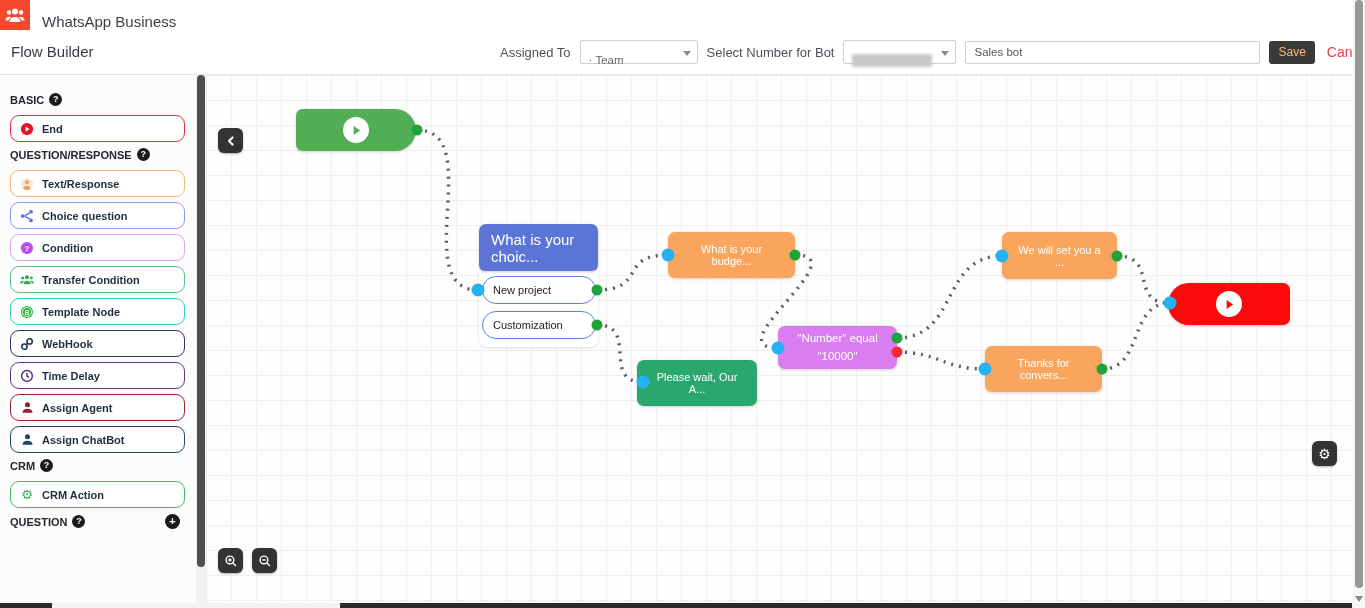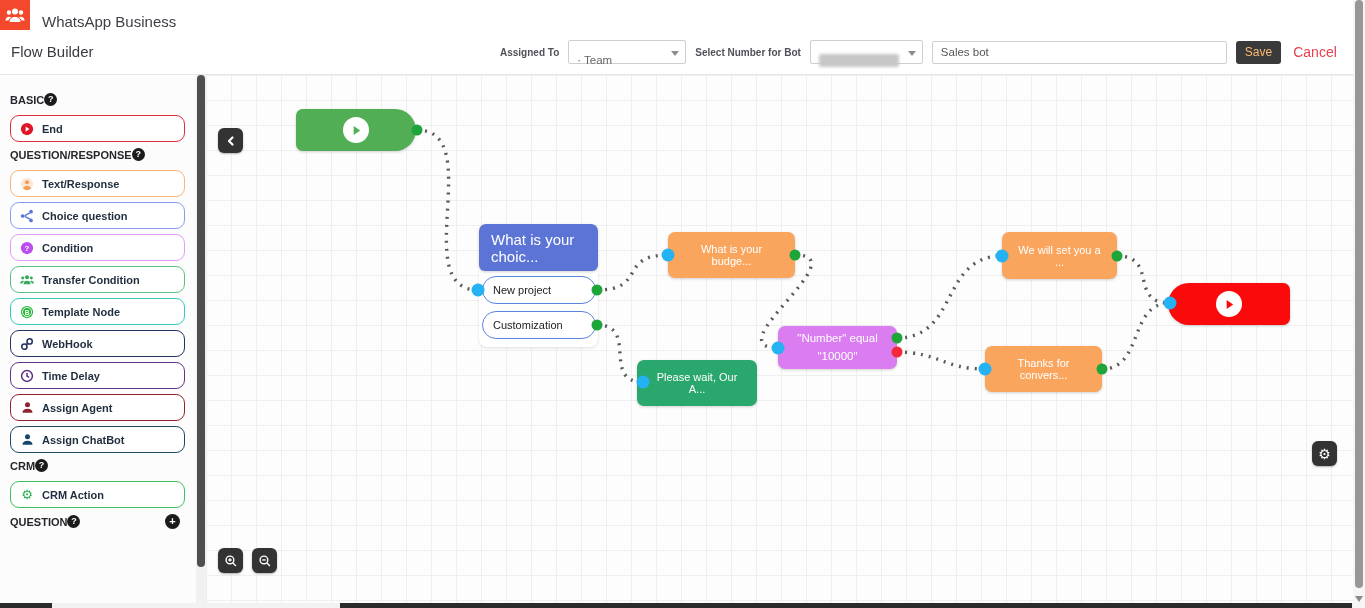--- a/index.html
+++ b/index.html
@@ -7,33 +7,33 @@
 
   
   .app-header{position:absolute;left:0;top:0;width:1365px;height:30px;background:#fff;display:flex;align-items:flex-end;z-index:40}
   .logo{width:30px;height:30px;background:#f4482c;display:flex;align-items:center;justify-content:center}
   .app-title{margin-left:12px;font-size:15px;color:#3e3e47}
 
   
   .topbar{position:absolute;left:0;top:30px;width:1365px;height:45px;background:#fff;border-bottom:1px solid #e5e5e5;z-index:35}
   .flow-title{position:absolute;left:11px;top:13px;font-size:15px;color:#3a3a44}
   .controls{position:absolute;left:500px;top:9px;height:26px;display:flex;align-items:center;gap:9px}
-  .ctl-label{font-size:10px;font-weight:bold;color:#50505a;white-space:nowrap}
+  .ctl-label{font-size:13px;font-weight:normal;color:#50505a;white-space:nowrap}
   .sel{position:relative;height:24px;background:#fff;border:1px solid #cfcfcf;border-radius:2px;display:flex;align-items:center;padding:16px 18px 0 8px;font-size:11.5px;color:#666}
   .sel .caret{position:absolute;right:6px;top:10px;width:0;height:0;border-left:4px solid transparent;border-right:4px solid transparent;border-top:5px solid #8d8d8d}
   .sel1{width:118px}
   .sel2{width:113px}
   .blur-pill{width:80px;height:13px;background:#c7c7c7;border-radius:2px;filter:blur(1.5px)}
   .bot-input{width:295px;height:23px;border:1px solid #cfcfcf;border-radius:2px;font-size:11.5px;color:#555;padding:0 8px;font-family:inherit;outline:none}
   .save-btn{height:23px;padding:0 9px;background:#3a3a3a;color:#fdba74;border:none;border-radius:3px;font-size:12px;font-family:inherit;cursor:pointer}
   .cancel-link{font-size:14px;color:#e8414f;cursor:pointer;margin-left:3px}
 
   
   .sidebar{position:absolute;left:0;top:75px;width:196px;height:528px;background:#fcfcfc;padding:12px 0 0 10px;overflow:hidden;z-index:30}
-  .sec{display:flex;align-items:center;font-size:11px;font-weight:bold;color:#26262e;margin:6px 0 9px;width:178px}
+  .sec{display:flex;align-items:center;gap:5px;font-size:11px;font-weight:bold;color:#26262e;margin:6px 0 9px;width:178px}
   .badge{width:13px;height:13px;border-radius:50%;background:#1b1b1b;color:#fff;font-size:9px;font-weight:bold;display:flex;align-items:center;justify-content:center;line-height:1}
   .badge.plus{margin-left:auto;margin-right:8px;width:15px;height:15px;font-size:11px;cursor:pointer}
   .item{width:175px;height:27px;background:#fff;border:1.6px solid #999;border-radius:9px;display:flex;align-items:center;gap:8px;padding:0 9px;margin-bottom:5px;font-size:11px;font-weight:600;color:#1f2d3d;cursor:grab}
   .ic{display:flex;align-items:center;justify-content:center;width:14px}
   .it-start{border-color:#28a745}.it-start .ic{color:#21a637}
   .it-end{border-color:#e02d3c}.it-end .ic{color:#e01525}
   .it-text{border-color:#f5b678}.it-text .ic{color:#f0a05a}
   .it-choice{border-color:#8a9cf0}.it-choice .ic{color:#5b74d6}
   .it-cond{border-color:#e09ef5}.it-cond .ic{color:#bb4df0}
   .it-transfer{border-color:#57c184}.it-transfer .ic{color:#35a95c}

